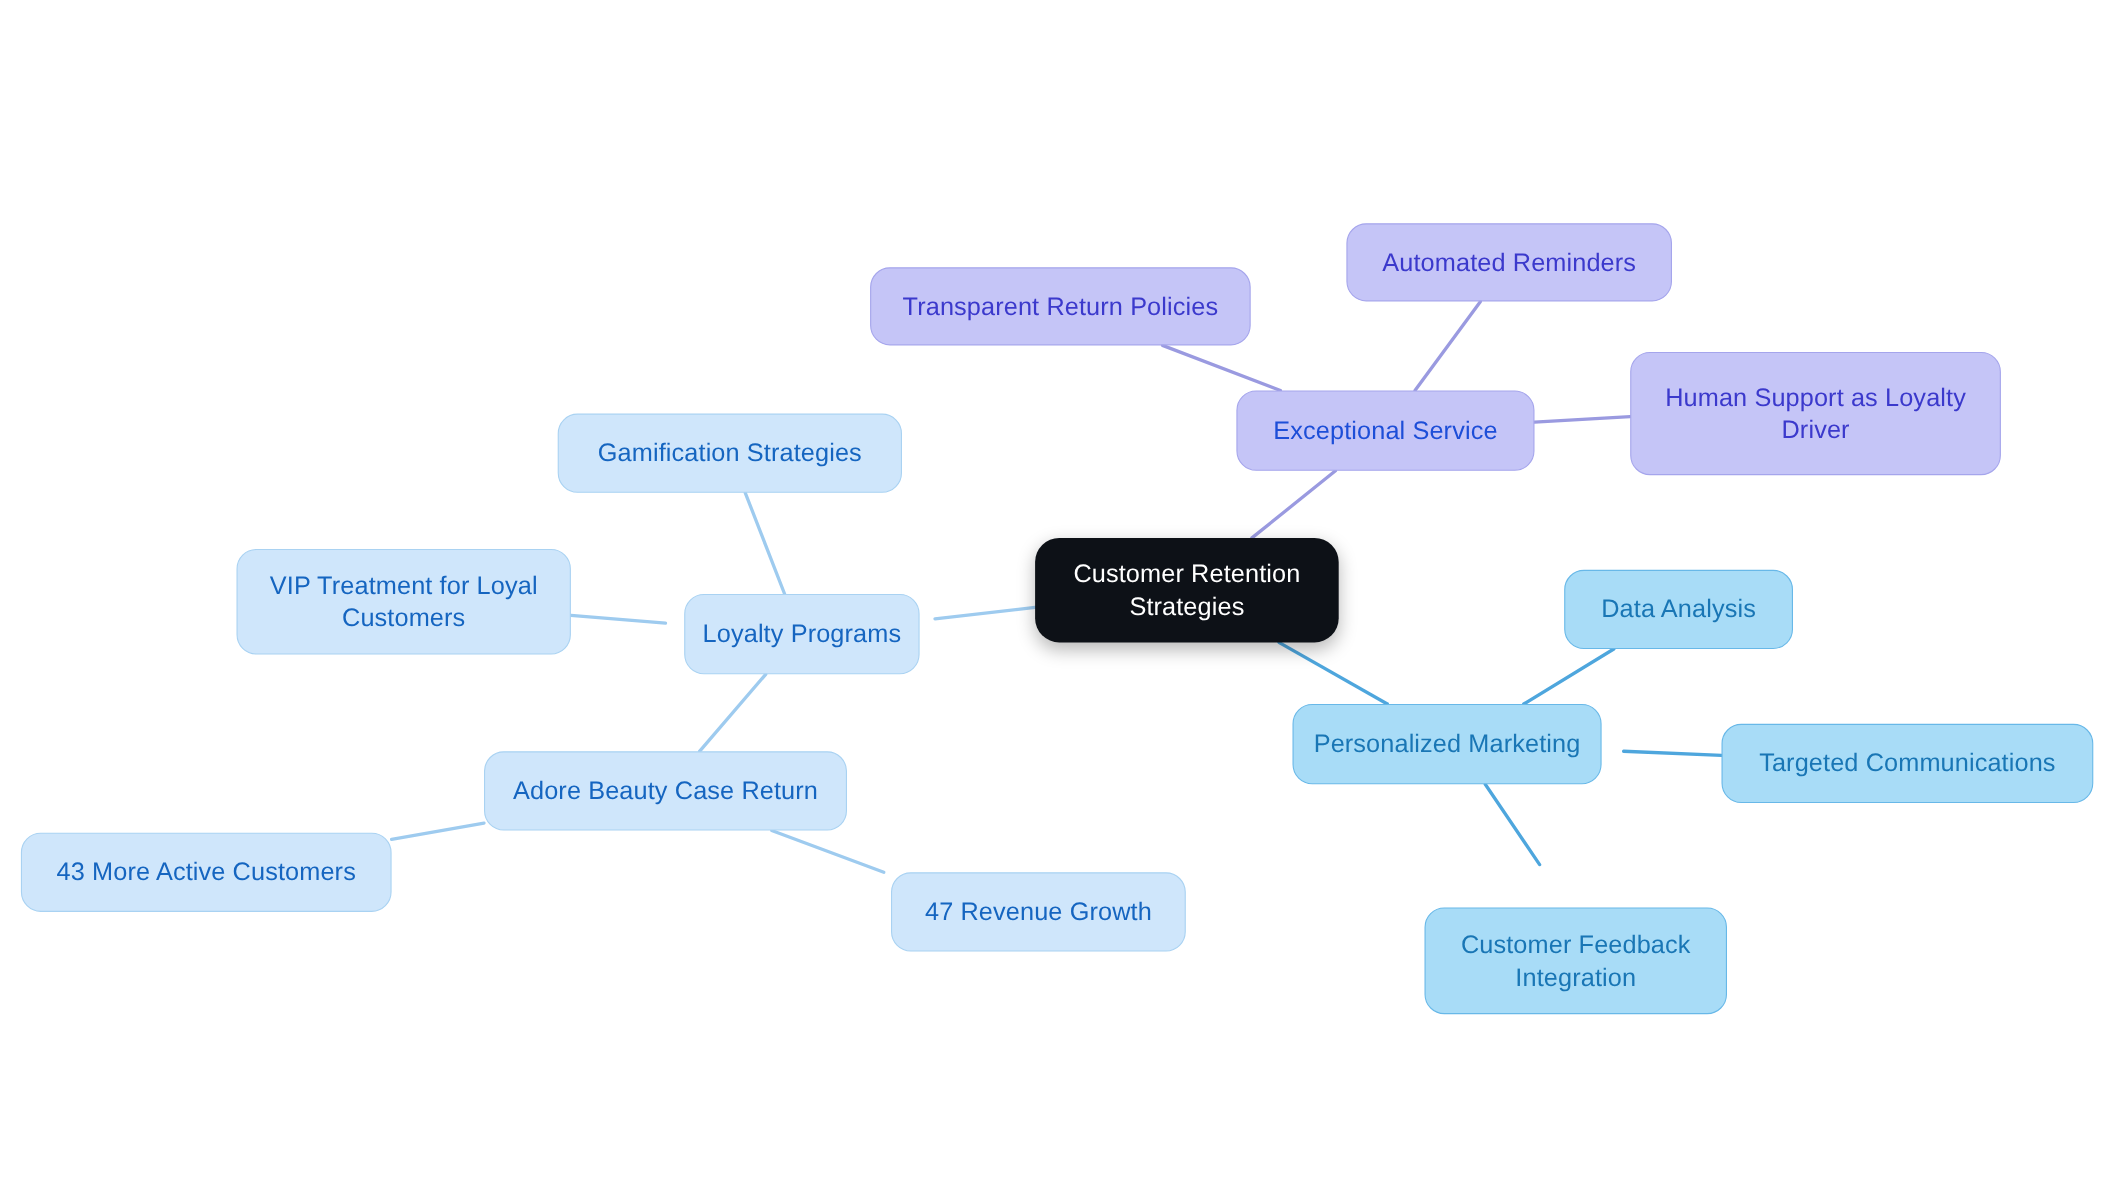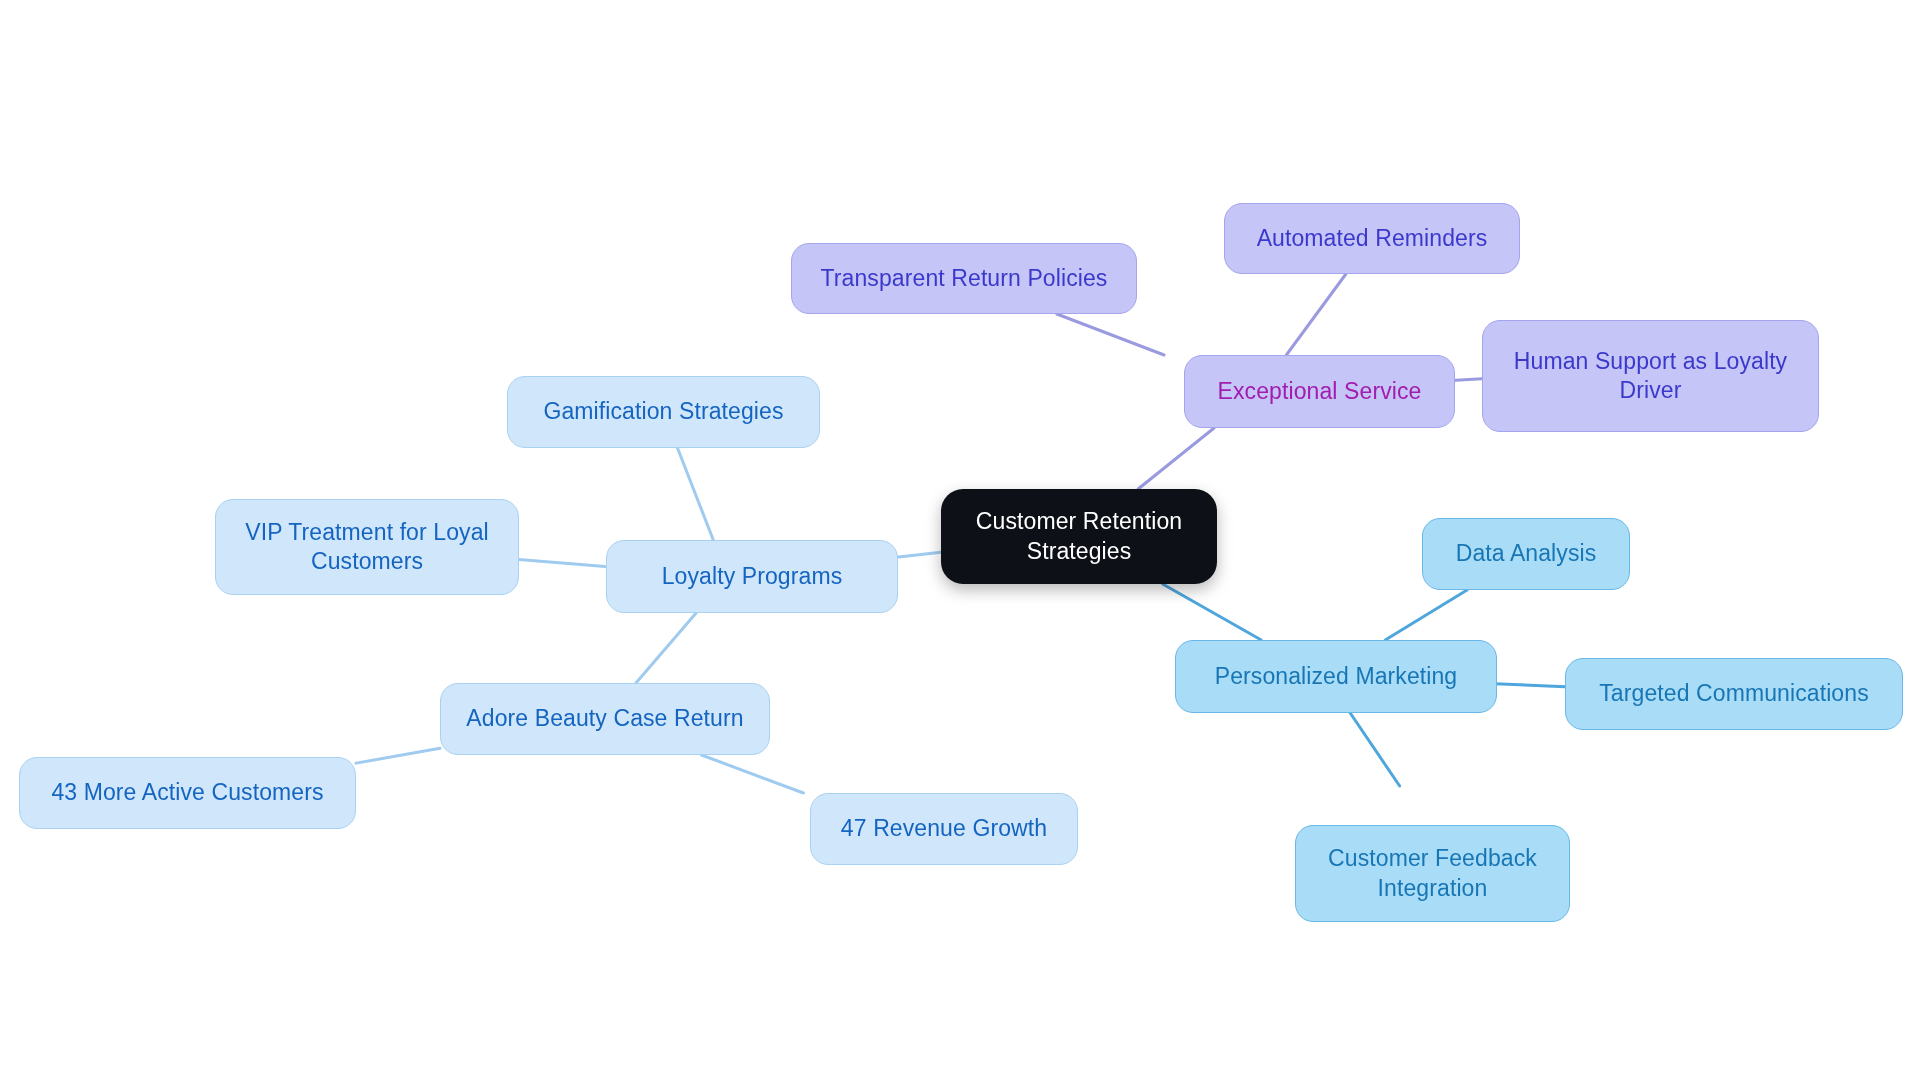--- a/index.html
+++ b/index.html
@@ -64,31 +64,31 @@
       <line x1="440" y1="748.245508982036" x2="356" y2="763.1341317365269" stroke="#9ecbef" stroke-width="3" stroke-linecap="round"></line>
       <line x1="701.5454545454545" y1="755" x2="803.4545454545455" y2="793" stroke="#9ecbef" stroke-width="3" stroke-linecap="round"></line>
       <line x1="1162.6339285714287" y1="584" x2="1261.2339285714286" y2="640" stroke="#4ea6dd" stroke-width="3" stroke-linecap="round"></line>
       <line x1="1385.2408163265306" y1="640" x2="1467.0775510204082" y2="590" stroke="#4ea6dd" stroke-width="3" stroke-linecap="round"></line>
       <line x1="1476" y1="682.9473684210526" x2="1565" y2="686.7600979192166" stroke="#4ea6dd" stroke-width="3" stroke-linecap="round"></line>
       <line x1="1350.2183544303798" y1="713" x2="1399.6550632911392" y2="786" stroke="#4ea6dd" stroke-width="3" stroke-linecap="round"></line>
     </svg>
   <div id="node-layer">
       <div class="node root" style="left: 941px; top: 489px; width: 276px; height: 95px; font-size: 23px; background: rgb(13, 17, 23); color: rgb(255, 255, 255); border-color: rgb(13, 17, 23); box-shadow: rgba(0, 0, 0, 0.28) 0px 6px 16px;">Customer Retention
 Strategies</div>
-      <div class="node" style="left: 1184px; top: 355px; width: 271px; height: 73px; font-size: 23px; background: rgb(197, 197, 247); color: #a21caf; border-color: rgb(165, 165, 236);">Exceptional Service</div>
+      <div class="node" style="left: 1124px; top: 355px; width: 271px; height: 73px; font-size: 23px; background: rgb(197, 197, 247); color: #1d4ed8; border-color: rgb(165, 165, 236);">Exceptional Service</div>
       <div class="node" style="left: 791px; top: 243px; width: 346px; height: 71px; font-size: 23px; background: rgb(197, 197, 247); color: rgb(59, 57, 204); border-color: rgb(165, 165, 236);">Transparent Return Policies</div>
       <div class="node" style="left: 1224px; top: 203px; width: 296px; height: 71px; font-size: 23px; background: rgb(197, 197, 247); color: rgb(59, 57, 204); border-color: rgb(165, 165, 236);">Automated Reminders</div>
       <div class="node" style="left: 1482px; top: 320px; width: 337px; height: 112px; font-size: 23px; background: rgb(197, 197, 247); color: rgb(59, 57, 204); border-color: rgb(165, 165, 236);">Human Support as Loyalty
 Driver</div>
-      <div class="node" style="left: 606px; top: 540px; width: 292px; height: 73px; font-size: 23px; background: rgb(207, 230, 251); color: rgb(21, 101, 192); border-color: rgb(169, 210, 242);">Loyalty Programs</div>
+      <div class="node" style="left: 622px; top: 540px; width: 214px; height: 73px; font-size: 23px; background: rgb(207, 230, 251); color: rgb(21, 101, 192); border-color: rgb(169, 210, 242);">Loyalty Programs</div>
       <div class="node" style="left: 507px; top: 376px; width: 313px; height: 72px; font-size: 23px; background: rgb(207, 230, 251); color: rgb(21, 101, 192); border-color: rgb(169, 210, 242);">Gamification Strategies</div>
       <div class="node" style="left: 215px; top: 499px; width: 304px; height: 96px; font-size: 23px; background: rgb(207, 230, 251); color: rgb(21, 101, 192); border-color: rgb(169, 210, 242);">VIP Treatment for Loyal
 Customers</div>
       <div class="node" style="left: 440px; top: 683px; width: 330px; height: 72px; font-size: 23px; background: rgb(207, 230, 251); color: rgb(21, 101, 192); border-color: rgb(169, 210, 242);">Adore Beauty Case Return</div>
       <div class="node" style="left: 19px; top: 757px; width: 337px; height: 72px; font-size: 23px; background: rgb(207, 230, 251); color: rgb(21, 101, 192); border-color: rgb(169, 210, 242);">43 More Active Customers</div>
       <div class="node" style="left: 766px; top: 793px; width: 268px; height: 72px; font-size: 23px; background: rgb(207, 230, 251); color: rgb(21, 101, 192); border-color: rgb(169, 210, 242); margin-left: 44px;">47 Revenue Growth</div>
-      <div class="node" style="left: 1175px; top: 640px; width: 322px; height: 73px; font-size: 23px; background: rgb(168, 220, 247); color: rgb(25, 118, 181); border-color: rgb(104, 184, 232);">Personalized Marketing</div>
+      <div class="node" style="left: 1175px; top: 640px; width: 281px; height: 73px; font-size: 23px; background: rgb(168, 220, 247); color: rgb(25, 118, 181); border-color: rgb(104, 184, 232);">Personalized Marketing</div>
       <div class="node" style="left: 1422px; top: 518px; width: 208px; height: 72px; font-size: 23px; background: rgb(168, 220, 247); color: rgb(25, 118, 181); border-color: rgb(104, 184, 232);">Data Analysis</div>
       <div class="node" style="left: 1565px; top: 658px; width: 338px; height: 72px; font-size: 23px; background: rgb(168, 220, 247); color: rgb(25, 118, 181); border-color: rgb(104, 184, 232);">Targeted Communications</div>
       <div class="node" style="left: 1295px; top: 786px; width: 275px; height: 97px; font-size: 23px; background: rgb(168, 220, 247); color: rgb(25, 118, 181); border-color: rgb(104, 184, 232); margin-top: 39px;">Customer Feedback
 Integration</div>
     </div>
 </div>
 
 </body></html>

